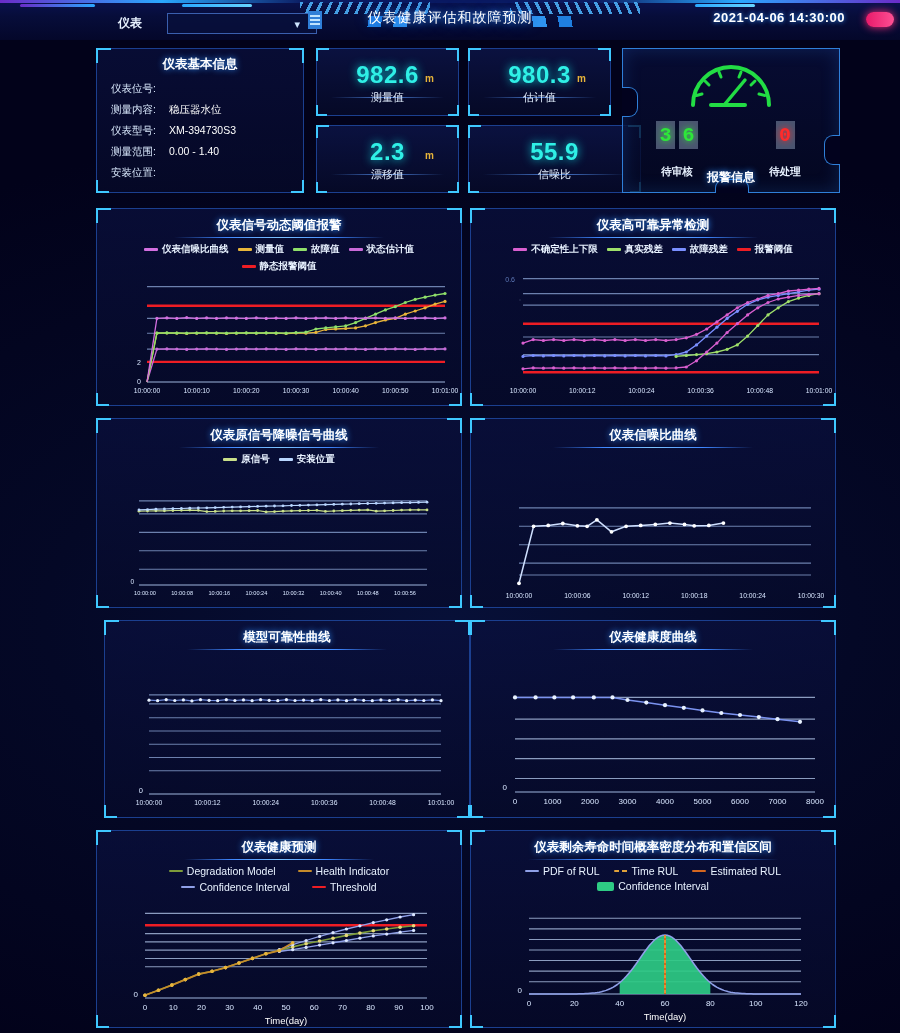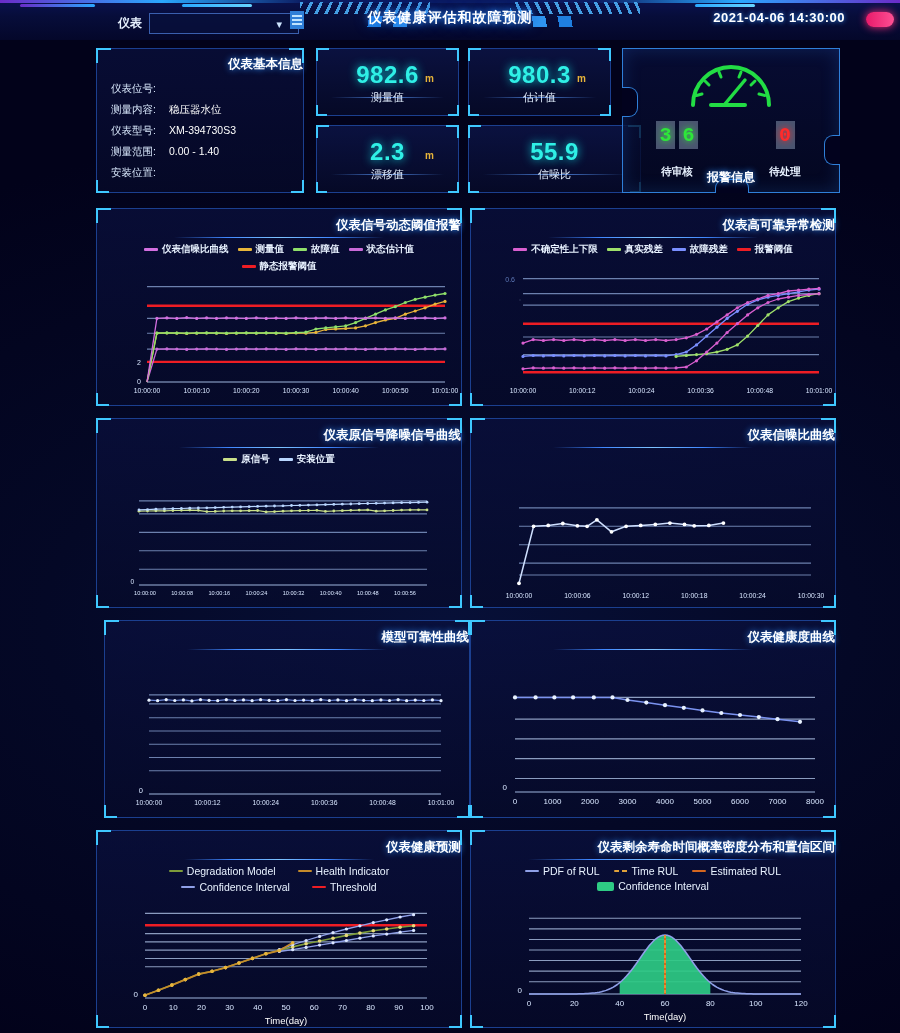--- a/index.html
+++ b/index.html
@@ -46,55 +46,55 @@
   .hdr-chev.r{ left:510px; width:130px;
     background:repeating-linear-gradient(65deg,#4fb7ff 0 3px,transparent 3px 9px); }
   .hdr-wedge{ position:absolute; top:16px; height:11px; }
   .hdr-wedge.l{ left:330px; width:110px;
     background:linear-gradient(100deg,transparent 0 35%,#1f7fe0 35% 47%,transparent 47% 58%,#2f95f0 58% 70%,transparent 70%);
     clip-path:polygon(0 100%,16% 0,100% 0,86% 100%); }
   .hdr-wedge.r{ left:500px; width:110px;
     background:linear-gradient(80deg,transparent 0 30%,#2f95f0 30% 42%,transparent 42% 53%,#1f7fe0 53% 65%,transparent 65%);
     clip-path:polygon(14% 100%,0 0,84% 0,100% 100%); }
   #hdr-title{ position:absolute; left:0; top:9px; width:900px; text-align:center;
-    font-size:14px; font-weight:bold; color:#ffffff; letter-spacing:1px;
+    font-size:14px; font-weight:normal; color:#ffffff; letter-spacing:1px;
     text-shadow:0 0 6px #2f8fff, 0 0 14px #1050c0; }
   #hdr-datetime{ position:absolute; right:55px; top:10px; font-size:13px;
     font-weight:bold; color:#ffffff; letter-spacing:.5px; text-shadow:0 0 5px #2f8fff; }
   .hdr-dtline{ position:absolute; right:145px; top:4px; width:60px; height:3px;
     background:linear-gradient(90deg,#2aa8ff,#67d4ff); border-radius:2px;}
   #hdr-pill{ position:absolute; right:6px; top:12px; width:28px; height:15px;
     border-radius:8px; background:linear-gradient(90deg,#e81a6a,#ff4f93); box-shadow:0 0 8px #ff2d7a;}
   .hdr-leftline{ position:absolute; left:20px; top:4px; width:75px; height:3px;
     background:linear-gradient(90deg,#6a2cc8,#2aa8ff); border-radius:2px;}
   .hdr-leftline2{ position:absolute; left:182px; top:4px; width:70px; height:3px;
     background:linear-gradient(90deg,#2aa8ff,#67d4ff); border-radius:2px;}
 
   
-  #selector{ position:absolute; left:118px; top:13px; display:flex; align-items:center; gap:7px; }
+  #selector{ position:absolute; left:118px; top:13px; display:flex; align-items:center; gap:25px; }
   #selector .lbl{ font-size:12px; color:#e8f2ff; font-weight:bold; }
   #selector .box{ position:relative; width:150px; height:21px;
     border:1px solid #3a5fae; background:rgba(8,16,60,.75); }
   #selector .box .val{ position:absolute; left:6px; top:3px; font-size:10px; color:#6f87c8; }
   #selector .caret{ position:absolute; right:16px; top:4px; color:#cfe6ff; font-size:11px; }
   #selector .menu-btn{ position:absolute; right:-6px; top:-3px; width:14px; height:18px;
     background:#2f7fd8; display:flex; flex-direction:column; justify-content:center; gap:2px; padding:2px;}
   #selector .menu-btn i{ display:block; height:2px; background:#bfe3ff; }
 
   
   .panel{ position:absolute; border:1px solid #1b3f8f;
     background:linear-gradient(180deg,rgba(10,16,62,.72),rgba(6,10,42,.72)); }
   .panel::before,.panel::after,.panel>.c3,.panel>.c4{
     content:""; position:absolute; width:13px; height:13px; border:2px solid #3fc8ff; }
   .panel::before{ left:-1px; top:-1px; border-right:0; border-bottom:0; }
   .panel::after{ right:-1px; top:-1px; border-left:0; border-bottom:0; }
   .panel>.c3{ left:-1px; bottom:-1px; border-right:0; border-top:0; }
   .panel>.c4{ right:-1px; bottom:-1px; border-left:0; border-top:0; }
 
-  .ptitle{ text-align:right; font-size:12.5px; font-weight:bold; color:#ffffff;
+  .ptitle{ text-align:center; font-size:12.5px; font-weight:bold; color:#ffffff;
     text-shadow:0 0 6px #2f8fff; }
   .ptitle-rule{ height:1px; margin:3px auto 0;
     background:linear-gradient(90deg,transparent,#3f86ff 25%,#7fc4ff 50%,#3f86ff 75%,transparent); }
 
   
   #info{ left:96px; top:48px; width:208px; height:145px; }
   #info .ptitle{ margin-top:7px; }
   #info .rows{ margin:9px 0 0 14px; }
   #info .row{ display:flex; font-size:10.5px; margin-bottom:7px; color:#dcebff; }
   #info .row .k{ white-space:nowrap; }

